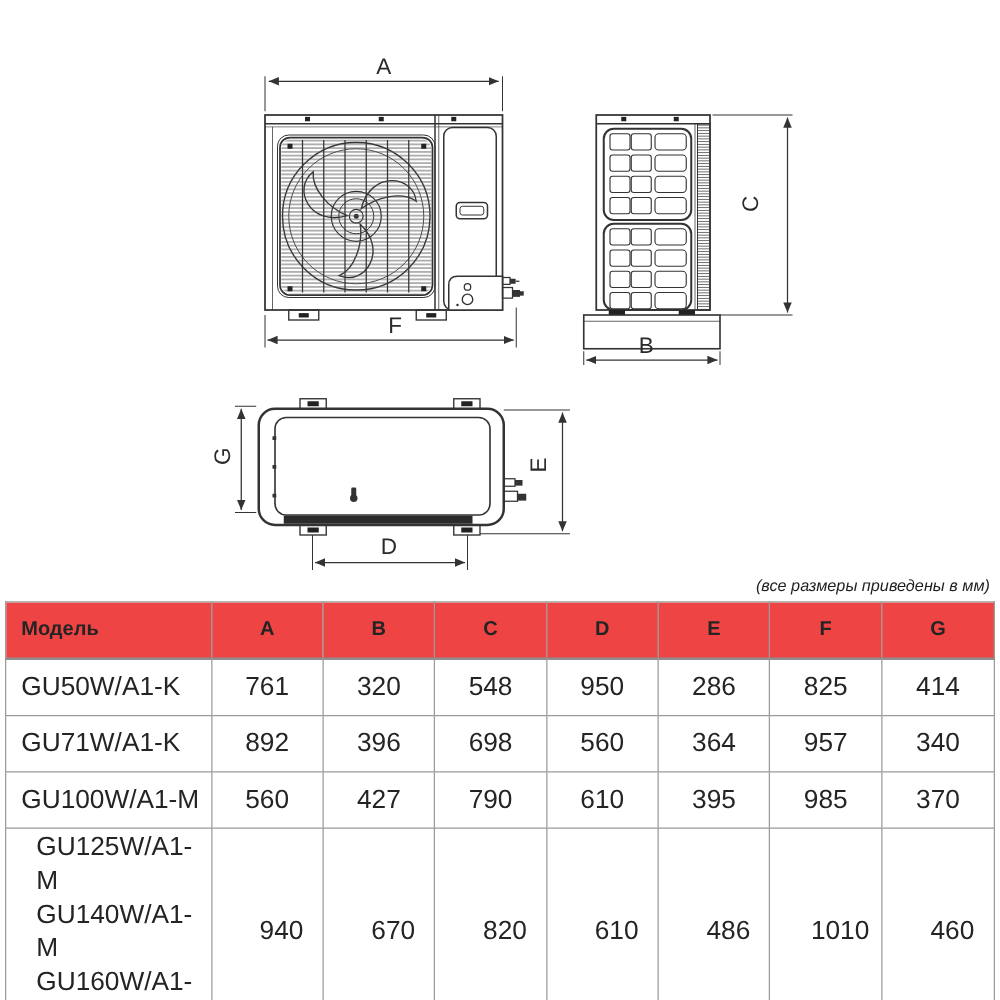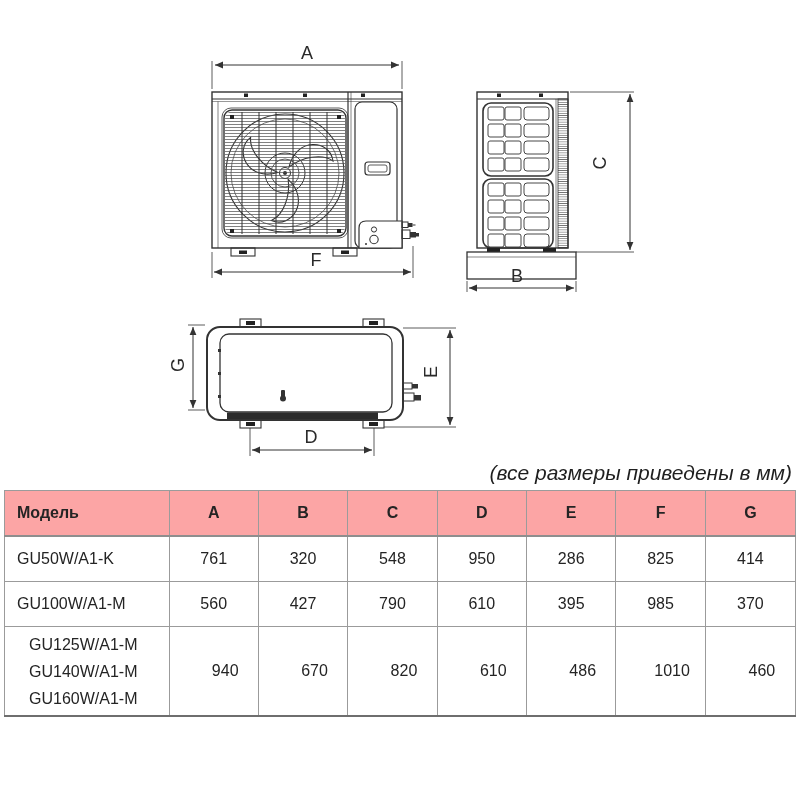--- a/index.html
+++ b/index.html
@@ -1,24 +1,24 @@
 <!DOCTYPE html>
 <html><head>
 <meta charset="utf-8">
 <style>
   html,body{margin:0;padding:0;background:#fff;}
   body{width:800px;height:800px;font-family:"Liberation Sans",sans-serif;}
   .page{width:800px;height:800px;overflow:hidden;background:#fff;}
   svg.drawings{display:block;}
-  .note{text-align:right;font-style:italic;font-size:21px;color:#1f1f1f;padding:1px 8px 5px 0;}
+  .note{text-align:right;font-style:italic;font-size:13px;color:#1f1f1f;padding:1px 8px 5px 0;}
   table.dims{width:792px;margin:0 4px;border-collapse:collapse;table-layout:fixed;
     border:1px solid #9b9b9b;border-bottom:2px solid #6e6e6e;}
   th,td{border:1px solid #9b9b9b;font-size:16px;color:#242424;}
-  thead th{background:#fca5a5;height:42px;font-weight:bold;border-bottom:2px solid #8e8e8e;text-align:center;}
-  tbody td{height:42px;text-align:center;font-size:16px;margin-top:12px;}
+  thead th{background:#ef4444;height:42px;font-weight:bold;border-bottom:2px solid #8e8e8e;text-align:center;}
+  tbody td{height:42px;text-align:center;font-size:21px;margin-top:12px;}
   th.model,td.model{text-align:left;padding-left:12px;}
   tr.tall td{height:86px;padding-left:24px;}
   .model-line{line-height:27px;}
 </style>
 </head>
 <body>
 
 <div class="page">
 
   <svg class="drawings" width="800" height="460" viewBox="0 0 800 460">
@@ -255,20 +255,30 @@
         <td class="model">GU50W/A1-K</td>
         <td>761</td>
         <td>320</td>
         <td>548</td>
         <td>950</td>
         <td>286</td>
         <td>825</td>
         <td>414</td>
       </tr>
       <tr>
+        <td class="model">GU71W/A1-K</td>
+        <td>892</td>
+        <td>396</td>
+        <td>698</td>
+        <td>560</td>
+        <td>364</td>
+        <td>957</td>
+        <td>340</td>
+      </tr>
+      <tr>
         <td class="model">GU100W/A1-M</td>
         <td>560</td>
         <td>427</td>
         <td>790</td>
         <td>610</td>
         <td>395</td>
         <td>985</td>
         <td>370</td>
       </tr>
       <tr class="tall">

